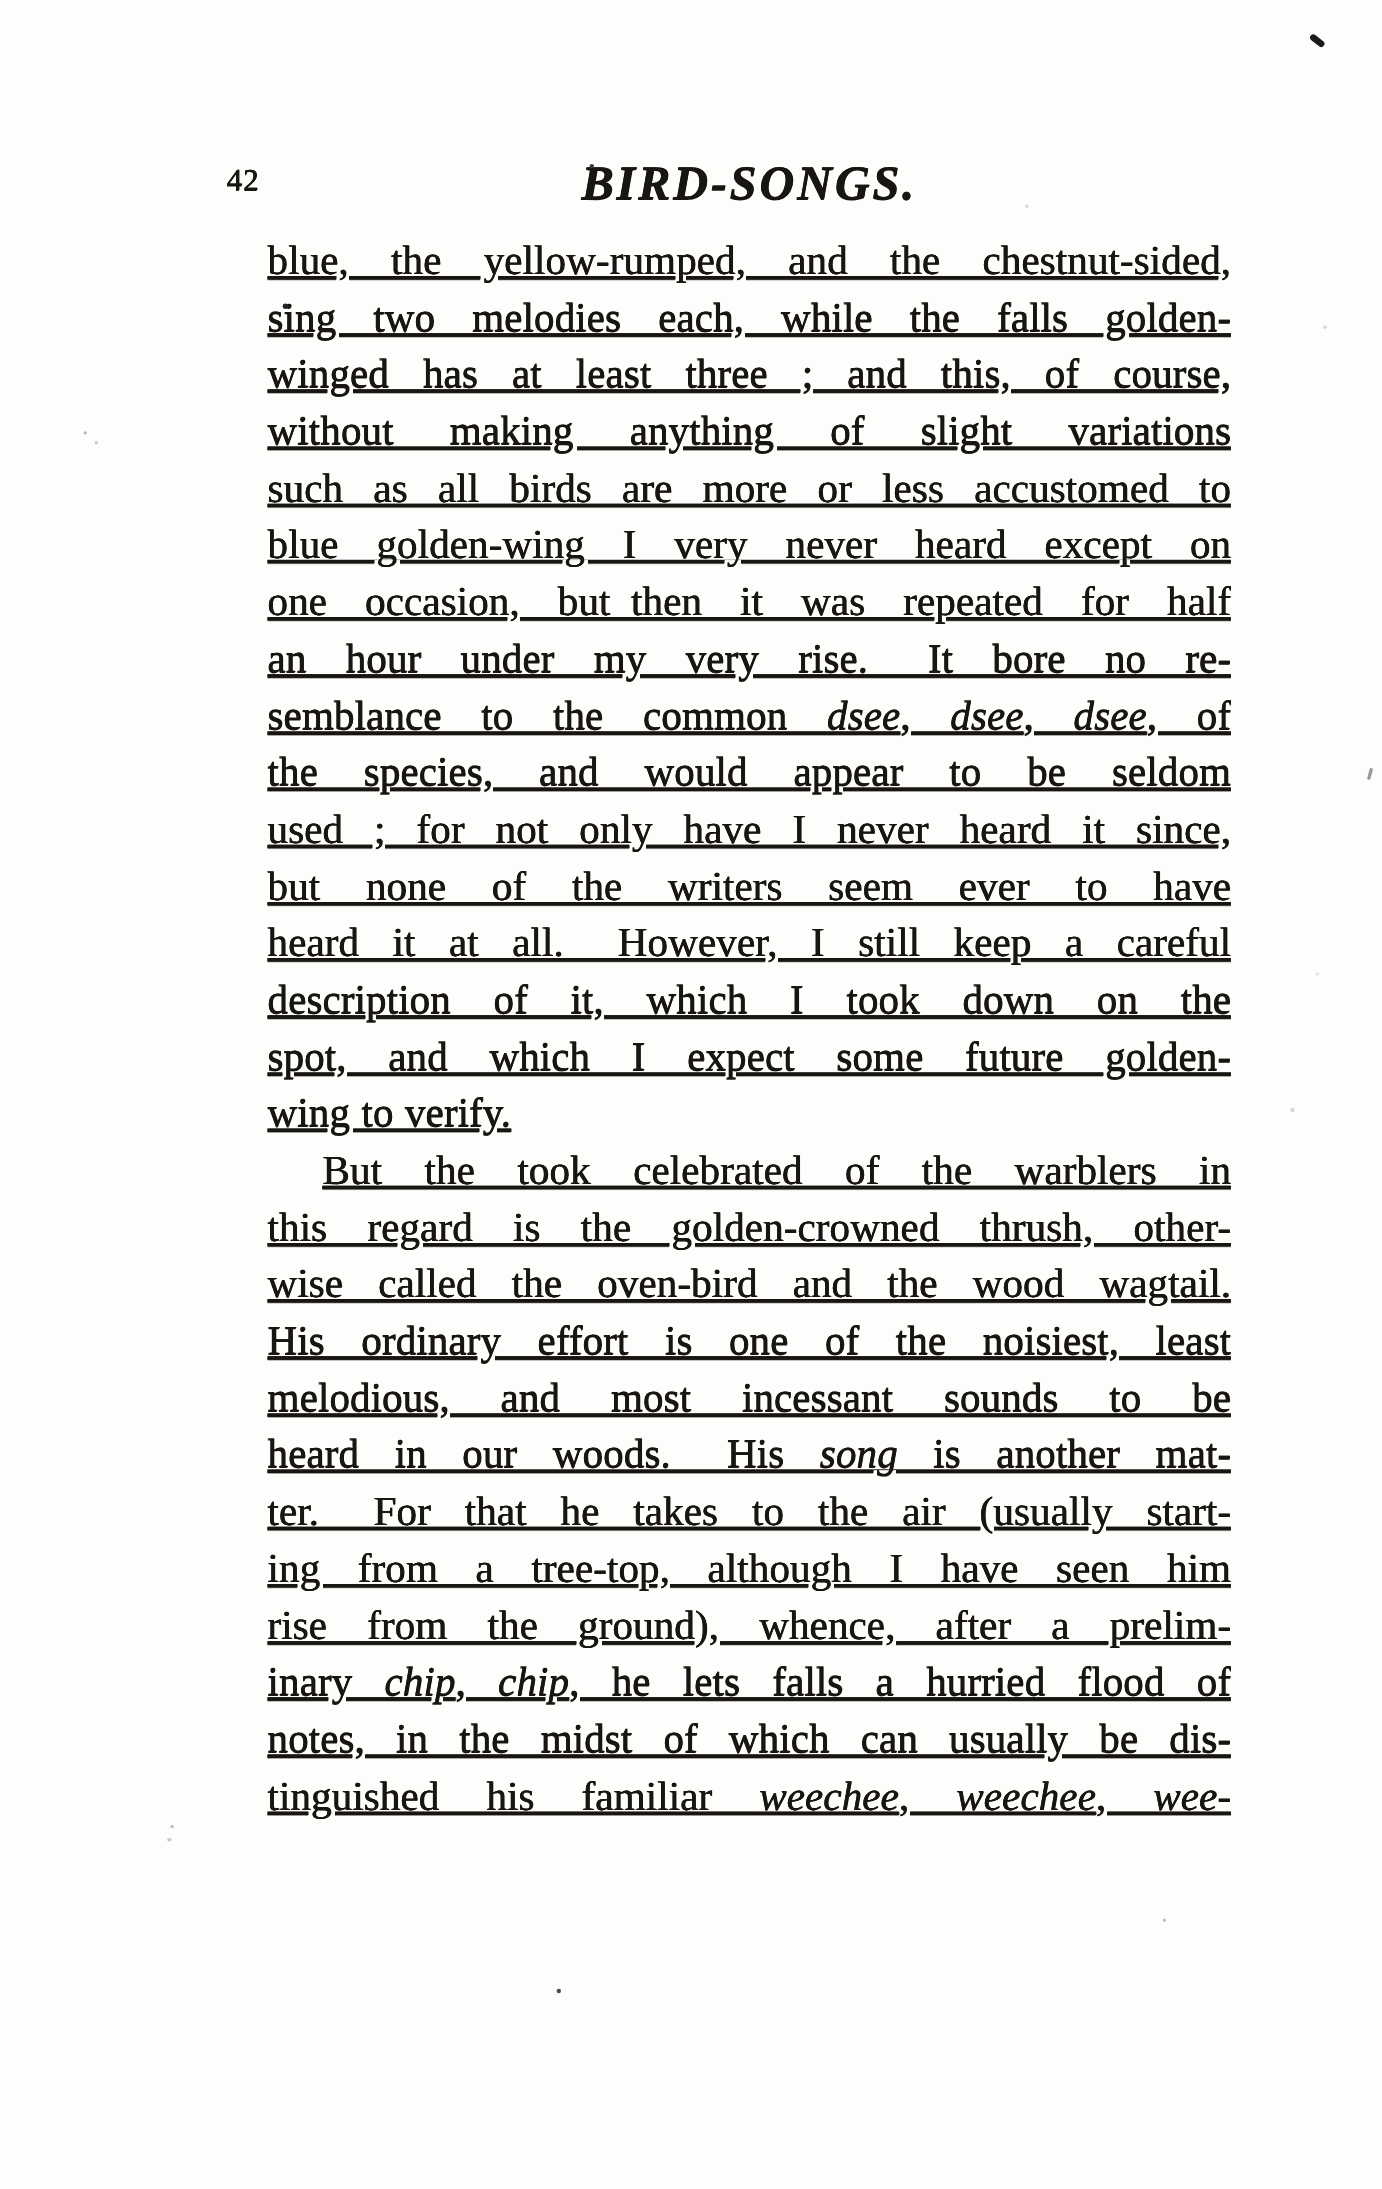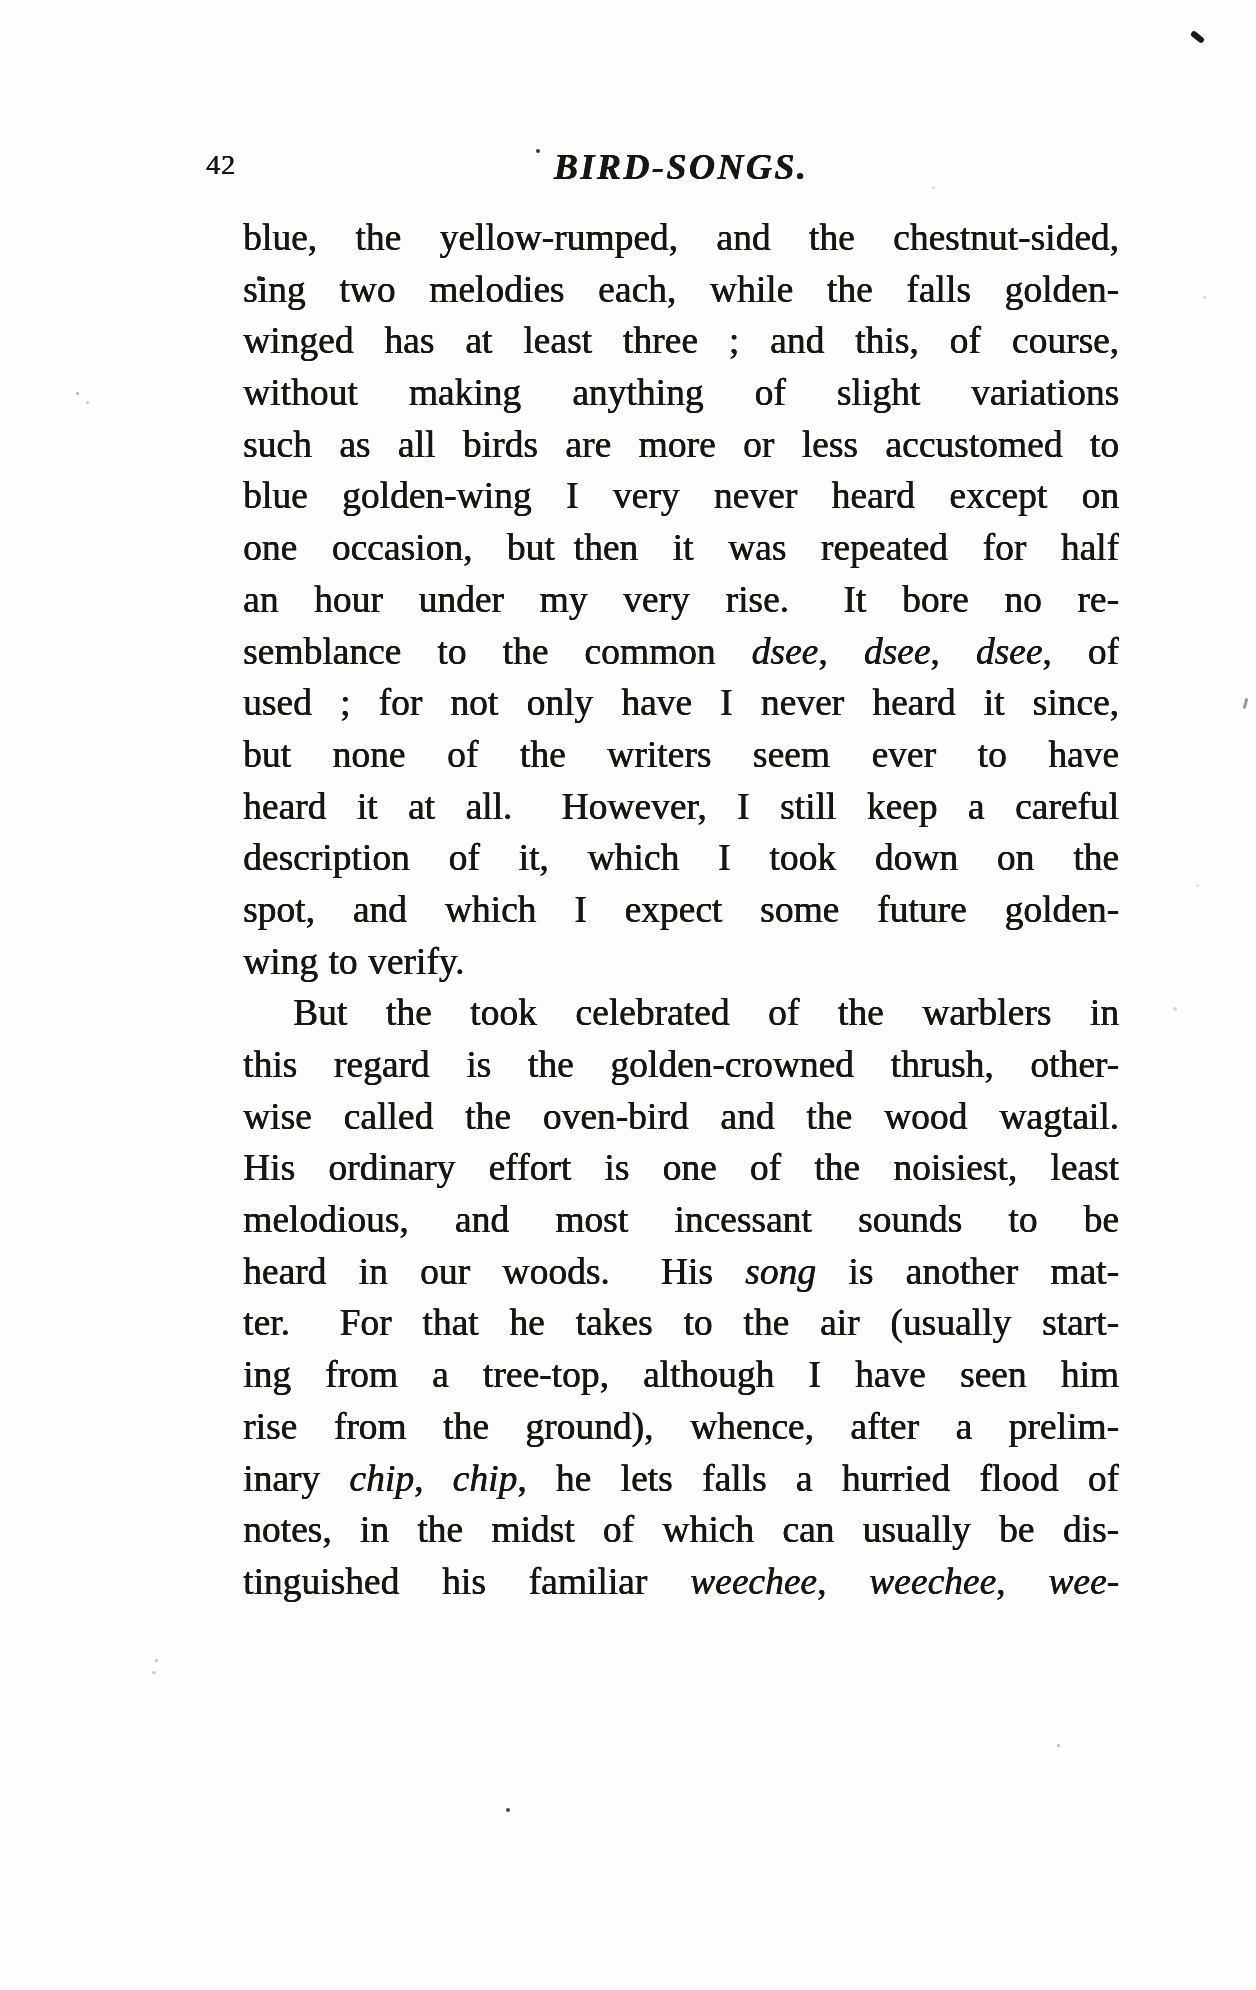--- a/index.html
+++ b/index.html
@@ -14,28 +14,29 @@
   .page{ position:absolute; inset:0; }
   
   .ink{ text-shadow:0.5px 0 0 currentColor, 0 0.4px 0 currentColor; }
 
   .pagenum{
     position:absolute; left:206px; top:144px;
     font-size:28px; line-height:42px; letter-spacing:1px;
   }
   .runtitle{
     position:absolute; left:243px; top:147px; width:876px;
-    text-align:center; font-size:36px; line-height:40px;
+    text-align:center; font-size:44px; line-height:40px;
     font-weight:bold; font-style:italic; letter-spacing:2.5px;
   }
 
   .bodytext{
     position:absolute; left:243px; top:212px; width:876px;
     font-size:37.5px; line-height:51.7px;
     word-spacing:1px;
+    text-decoration:underline;
   }
   .line{ height:51.7px; overflow:hidden; white-space:nowrap; }
   .line.j{
     white-space:normal;
     text-align:justify;
     -moz-text-align-last:justify;
     text-align-last:justify;
   }
   .line.ind{ text-indent:50px; }
   .line i{ font-style:italic; }
@@ -54,20 +55,21 @@
   <div class="bodytext ink" id="body-text">
       <div class="line j"><span>blue, the yellow-rumped, and the chestnut-sided,</span></div>
       <div class="line j"><span>sing two melodies each, while the falls golden-</span></div>
       <div class="line j"><span>winged has at least three ; and this, of course,</span></div>
       <div class="line j"><span>without making anything of slight variations</span></div>
       <div class="line j"><span>such as all birds are more or less accustomed to</span></div>
       <div class="line j"><span>blue golden-wing I very never heard except on</span></div>
       <div class="line j"><span>one occasion, but then it was repeated for half</span></div>
       <div class="line j"><span>an hour under my very rise.  It bore no re-</span></div>
       <div class="line j"><span>semblance to the common </span><i>dsee</i><span>, </span><i>dsee</i><span>, </span><i>dsee</i><span>, of</span></div>
+      <div class="line j"><span>the species, and would appear to be seldom</span></div>
       <div class="line j"><span>used ; for not only have I never heard it since,</span></div>
       <div class="line j"><span>but none of the writers seem ever to have</span></div>
       <div class="line j"><span>heard it at all.  However, I still keep a careful</span></div>
       <div class="line j"><span>description of it, which I took down on the</span></div>
       <div class="line j"><span>spot, and which I expect some future golden-</span></div>
       <div class="line"><span>wing to verify.</span></div>
       <div class="line j ind"><span>But the took celebrated of the warblers in</span></div>
       <div class="line j"><span>this regard is the golden-crowned thrush, other-</span></div>
       <div class="line j"><span>wise called the oven-bird and the wood wagtail.</span></div>
       <div class="line j"><span>His ordinary effort is one of the noisiest, least</span></div>

